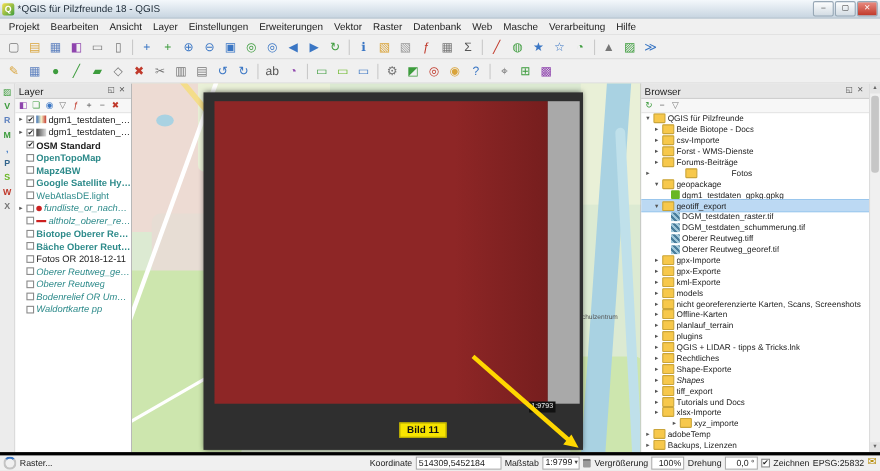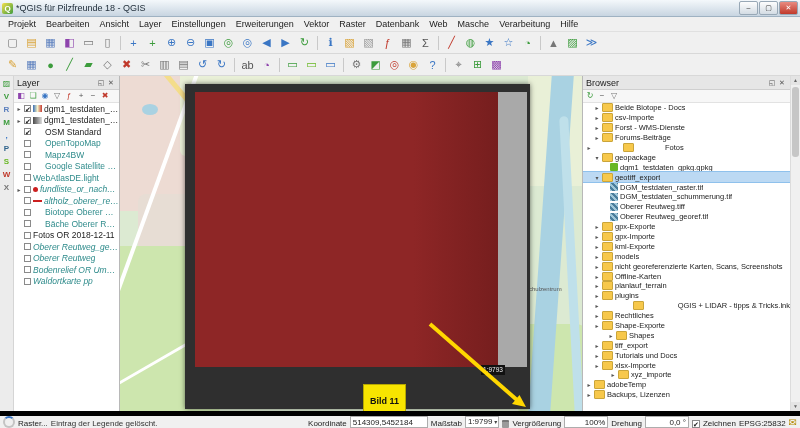--- a/index.html
+++ b/index.html
@@ -53,21 +53,21 @@
   .arrow{width:6px;font-size:6px;color:#555;flex:0 0 auto;text-align:center;}
   .cb{width:7px;height:7px;border:1px solid #8a8a8a;background:#fff;font-size:7px;line-height:7px;
     text-align:center;color:#222;flex:0 0 auto;box-sizing:border-box;}
   .sym{flex:0 0 auto;}
   .sym-raster-color{width:9px;height:7px;background:linear-gradient(90deg,#3b6fb5,#f5f2c8,#c53b32);}
   .sym-raster-gray{width:9px;height:7px;background:linear-gradient(90deg,#4a4a4a,#dcdcdc);}
   .sym-point-red{width:5px;height:5px;border-radius:50%;background:#cc2020;}
   .sym-line-red{width:9px;height:2px;background:#cc2020;}
   .l-label{overflow:hidden;text-overflow:ellipsis;}
   .teal{color:#2e8b8b;}
-  .bold{font-weight:normal;margin-left:12px;}
+  .bold{font-weight:bold;}
   .italic{font-style:italic;}
 
   
   .browser-row{height:9.9px;display:flex;align-items:center;gap:2px;white-space:nowrap;font-size:7.5px;color:#222;}
   .browser-row.selected{background:#bcd9f3;outline:1px solid #8fc1ec;}
   .b-folder{width:9px;height:7px;background:#f7c84b;border:1px solid #caa53a;border-radius:1px;flex:0 0 auto;}
   .b-gpkg{width:8px;height:8px;background:#68b723;border-radius:1px;flex:0 0 auto;}
   .b-raster{width:8px;height:8px;flex:0 0 auto;
     background:repeating-linear-gradient(45deg,#9fc7d9 0 2px,#4a7e9c 2px 4px);}
   .b-label{overflow:hidden;text-overflow:ellipsis;}
@@ -97,33 +97,33 @@
 
   
   .ss{position:absolute;left:65px;top:8px;width:345px;height:325px;background:#2f2f2f;
     box-shadow:0 0 5px rgba(0,0,0,.55);}
   .ss-red{position:absolute;left:10px;top:8px;width:303px;height:275px;
     background:linear-gradient(90deg,#8e2626 0%,#8e2626 72%,#761e1e 100%);}
   .ss-gray{position:absolute;left:313px;top:8px;width:29px;height:275px;background:#a9a9a9;}
   .ss-chip{position:absolute;left:296px;top:281px;height:10px;line-height:10px;background:#111;
     color:#eee;font-size:6.5px;padding:0 2px;}
   .ss-bild{position:absolute;left:178px;top:300px;background:#f7e400;color:#111;font-weight:bold;
-    font-size:9px;padding:11px 6px;border:1px solid #b5a700;}
+    font-size:9px;padding:1px 6px;border:1px solid #b5a700;}
   .arr{position:absolute;left:0;top:0;width:100%;height:100%;pointer-events:none;z-index:5;}
 
   
   .statusbar{position:absolute;left:0;right:0;bottom:0;height:17px;background:#f0f0f0;
-    border-top:5px solid #000000;display:flex;align-items:flex-end;font-size:8px;gap:3px;
+    border-top:3px solid #000000;display:flex;align-items:center;font-size:8px;gap:3px;
     padding:0 3px;box-sizing:border-box;color:#222;}
   .spinner{width:8px;height:8px;border:2px solid #c4c4c4;border-top-color:#3a76c4;border-radius:50%;flex:0 0 auto;}
   .sb-msg{color:#333;margin-right:auto;white-space:nowrap;overflow:hidden;margin-top:28px;}
   .sb-label{color:#222;white-space:nowrap;}
   .sb-input{background:#fff;border:1px solid #adadad;height:12px;line-height:12px;padding:0 2px;
     font-size:8px;white-space:nowrap;box-sizing:border-box;}
-  .coord{width:78px;} .small{width:44px;text-align:right;}
+  .coord{width:78px;} .small{width:30px;text-align:right;}
   .sb-combo{background:#fff;border:1px solid #adadad;height:12px;line-height:12px;padding:0 1px 0 2px;
     display:flex;align-items:center;gap:2px;box-sizing:border-box;}
   .combo-arrow{font-size:6px;color:#444;}
   .lock{width:7px;height:6px;background:#9a9a9a;border-radius:1px;border-top:2px solid #777;flex:0 0 auto;}
   .sb-check{width:8px;height:8px;border:1px solid #8a8a8a;background:#fff;font-size:7px;line-height:8px;
     text-align:center;box-sizing:border-box;flex:0 0 auto;}
   .sb-crs{color:#222;white-space:nowrap;}
   .sb-bubble{color:#b58a00;font-size:10px;line-height:10px;}
 </style>
 </head>
@@ -376,20 +376,25 @@
           <span class="ph-title">Browser</span>
           <span class="ph-btn">◱</span>
           <span class="ph-btn">✕</span>
         </div>
         <div class="panel-toolbar">
             <span class="pt-icon" style="color: rgb(61, 156, 61);">↻</span>
             <span class="pt-icon" style="color: rgb(85, 85, 85);">−</span>
             <span class="pt-icon" style="color: rgb(119, 119, 119);">▽</span>
           </div>
         <div class="tree">
+            <div class="browser-row" style="padding-left: 3px;">
+              <span class="arrow">▾</span>
+              <span class="b-folder"></span>
+              <span class="b-label">QGIS für Pilzfreunde</span>
+            </div>
             <div class="browser-row" style="padding-left: 11px;">
               <span class="arrow">▸</span>
               <span class="b-folder"></span>
               <span class="b-label">Beide Biotope - Docs</span>
             </div>
             <div class="browser-row" style="padding-left: 11px;">
               <span class="arrow">▸</span>
               <span class="b-folder"></span>
               <span class="b-label">csv-Importe</span>
             </div>
@@ -439,30 +444,30 @@
               <span class="b-label">Oberer Reutweg.tiff</span>
             </div>
             <div class="browser-row" style="padding-left: 19px;">
               <span class="arrow"></span>
               <span class="b-raster"></span>
               <span class="b-label">Oberer Reutweg_georef.tif</span>
             </div>
             <div class="browser-row" style="padding-left: 11px;">
               <span class="arrow">▸</span>
               <span class="b-folder"></span>
+              <span class="b-label">gpx-Importe</span>
+            </div>
+            <div class="browser-row" style="padding-left: 11px;">
+              <span class="arrow">▸</span>
+              <span class="b-folder"></span>
               <span class="b-label">gpx-Exporte</span>
             </div>
             <div class="browser-row" style="padding-left: 11px;">
               <span class="arrow">▸</span>
               <span class="b-folder"></span>
-              <span class="b-label">gpx-Importe</span>
-            </div>
-            <div class="browser-row" style="padding-left: 11px;">
-              <span class="arrow">▸</span>
-              <span class="b-folder"></span>
               <span class="b-label">kml-Exporte</span>
             </div>
             <div class="browser-row" style="padding-left: 11px;">
               <span class="arrow">▸</span>
               <span class="b-folder"></span>
               <span class="b-label">models</span>
             </div>
             <div class="browser-row" style="padding-left: 11px;">
               <span class="arrow">▸</span>
               <span class="b-folder"></span>
@@ -476,36 +481,36 @@
             <div class="browser-row" style="padding-left: 11px;">
               <span class="arrow">▸</span>
               <span class="b-folder"></span>
               <span class="b-label">planlauf_terrain</span>
             </div>
             <div class="browser-row" style="padding-left: 11px;">
               <span class="arrow">▸</span>
               <span class="b-folder"></span>
               <span class="b-label">plugins</span>
             </div>
-            <div class="browser-row" style="padding-left: 11px; justify-content: space-between;">
+            <div class="browser-row" style="padding-left: 11px;">
               <span class="arrow">▸</span>
               <span class="b-folder"></span>
               <span class="b-label">QGIS + LIDAR - tipps &amp; Tricks.lnk</span>
             </div>
             <div class="browser-row" style="padding-left: 11px;">
               <span class="arrow">▸</span>
               <span class="b-folder"></span>
               <span class="b-label">Rechtliches</span>
             </div>
             <div class="browser-row" style="padding-left: 11px;">
               <span class="arrow">▸</span>
               <span class="b-folder"></span>
               <span class="b-label">Shape-Exporte</span>
             </div>
-            <div class="browser-row" style="padding-left: 25px;">
+            <div class="browser-row" style="padding-left: 11px; font-style: italic;">
               <span class="arrow">▸</span>
               <span class="b-folder"></span>
               <span class="b-label">Shapes</span>
             </div>
             <div class="browser-row" style="padding-left: 11px;">
               <span class="arrow">▸</span>
               <span class="b-folder"></span>
               <span class="b-label">tiff_export</span>
             </div>
             <div class="browser-row" style="padding-left: 11px;">

